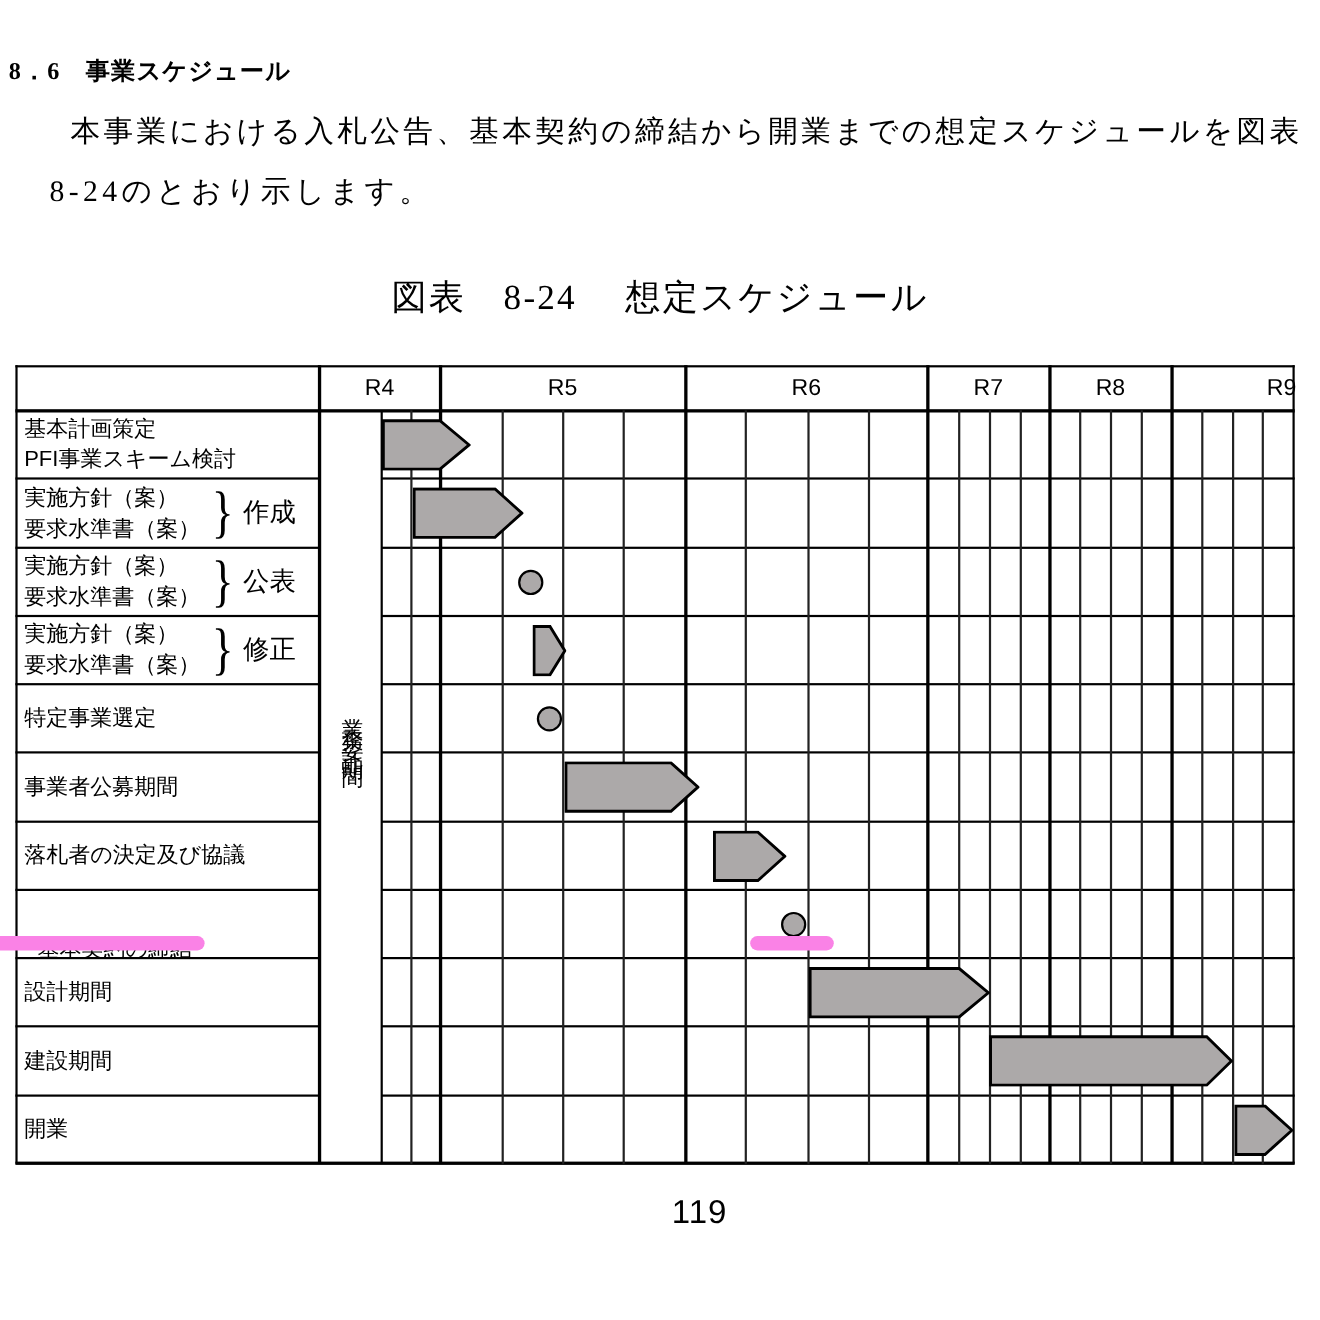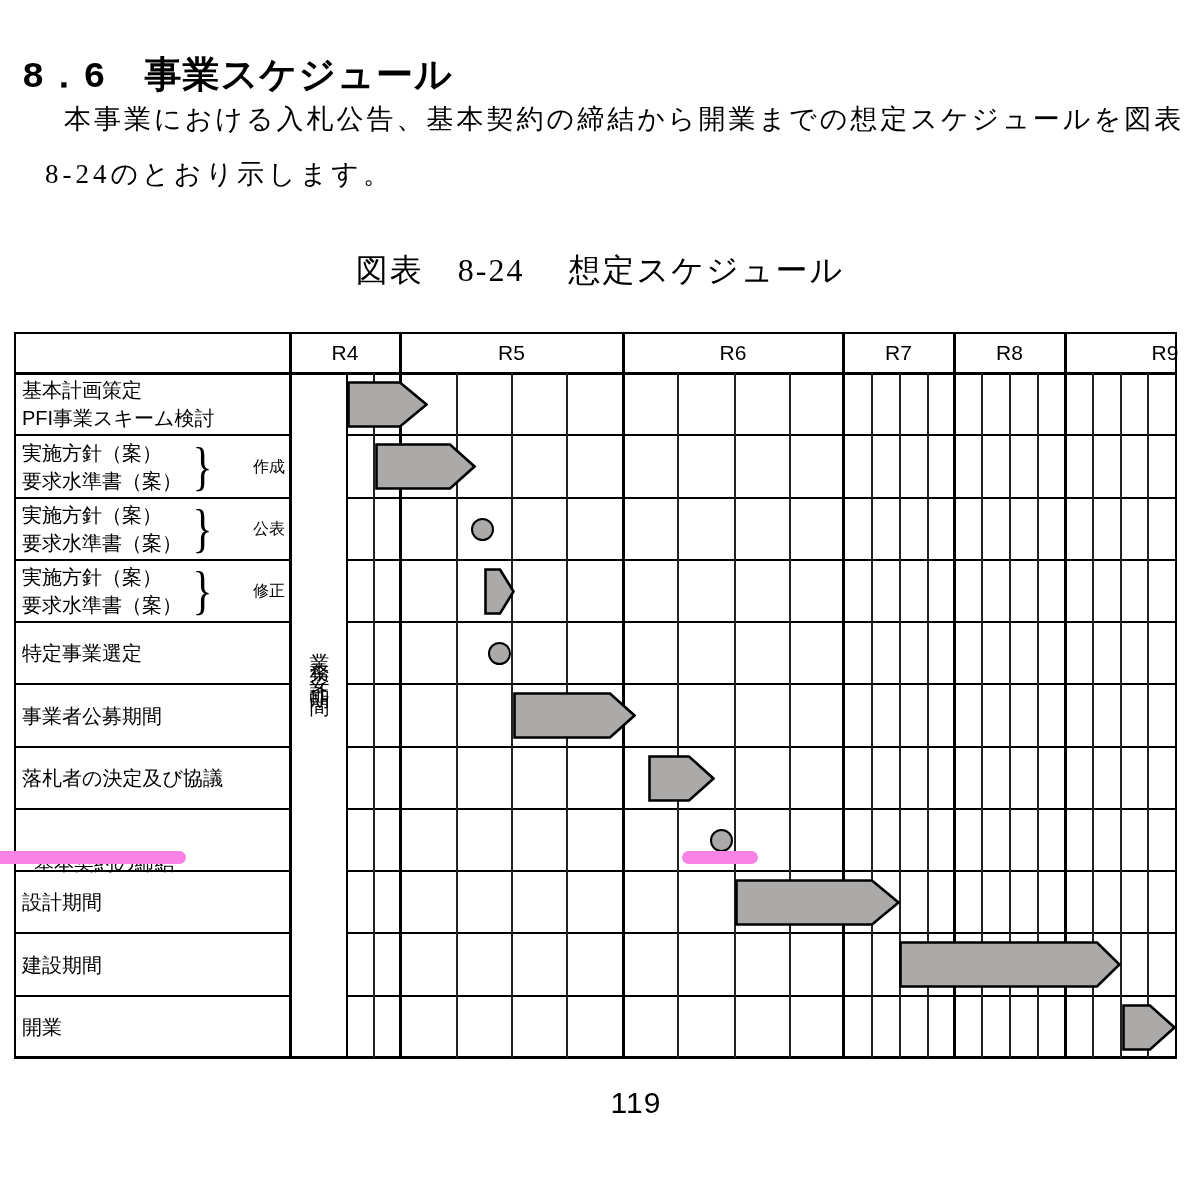--- a/index.html
+++ b/index.html
@@ -1,37 +1,37 @@
 <!DOCTYPE html>
 <html><head>
 <meta charset="utf-8">
 <style>
   html,body{margin:0;padding:0;background:#fff;}
   .page{position:relative;width:1200px;height:1200px;background:#ffffff;overflow:hidden;
         font-family:"Liberation Sans",sans-serif;color:#000;}
-  .heading{position:absolute;left:22px;top:50px;font-size:37px;font-weight:bold;
-           font-family:Liberation Mono, monospace;letter-spacing:1px;white-space:pre;}
+  .heading{position:absolute;left:8px;top:50px;font-size:22px;font-weight:bold;
+           font-family:Liberation Serif, serif;letter-spacing:1px;white-space:pre;}
   .bodyline{position:absolute;font-family:"Liberation Serif",serif;font-size:27px;
             letter-spacing:3px;white-space:pre;}
   .bodyline.l1{left:64px;top:101px;}
   .bodyline.l2{left:45px;top:156px;letter-spacing:4px;}
   .caption{position:absolute;left:0;top:249px;width:1200px;text-align:center;
            font-family:"Liberation Serif",serif;font-size:32px;letter-spacing:2px;white-space:pre;}
   .pagenum{position:absolute;left:0;top:1086px;width:1200px;text-align:center;
            font-size:30px;font-family:"Liberation Sans",sans-serif;letter-spacing:1px;margin-left:36px;}
   #gantt{position:absolute;background:#fff;}
   .gline{position:absolute;background:#000;}
   .gline.thin{background:#222;}
   .hdr-label{position:absolute;display:flex;align-items:center;justify-content:center;
              font-size:21px;}
   .row-label{position:absolute;display:flex;align-items:center;font-size:20px;
              line-height:28px;padding-left:8px;box-sizing:border-box;}
   .row-label .brace{font-size:52px;font-weight:200;margin:0 6px 0 8px;
                     font-family:"Liberation Serif",serif;transform:scaleX(.8);}
-  .row-label .suffix{font-size:16px;margin-left:32px;}
+  .row-label .suffix{font-size:24px;}
   .vtext{position:absolute;writing-mode:vertical-rl;text-orientation:upright;
          font-size:20px;letter-spacing:9px;}
   .dot{position:absolute;border-radius:50%;box-sizing:border-box;}
   .hl{position:absolute;z-index:30;}
   svg.bar{position:absolute;z-index:20;}
   .dot{z-index:20;}
 </style>
 </head>
 <body>
 

